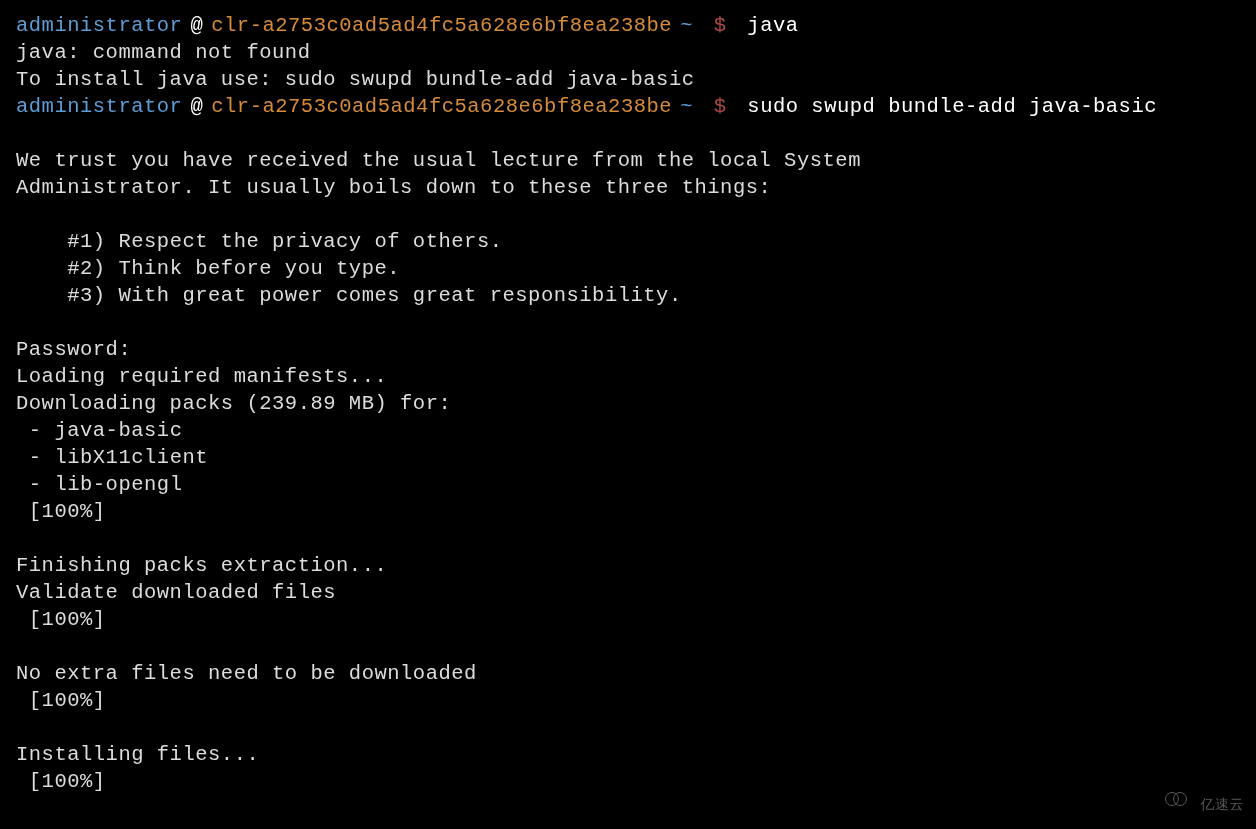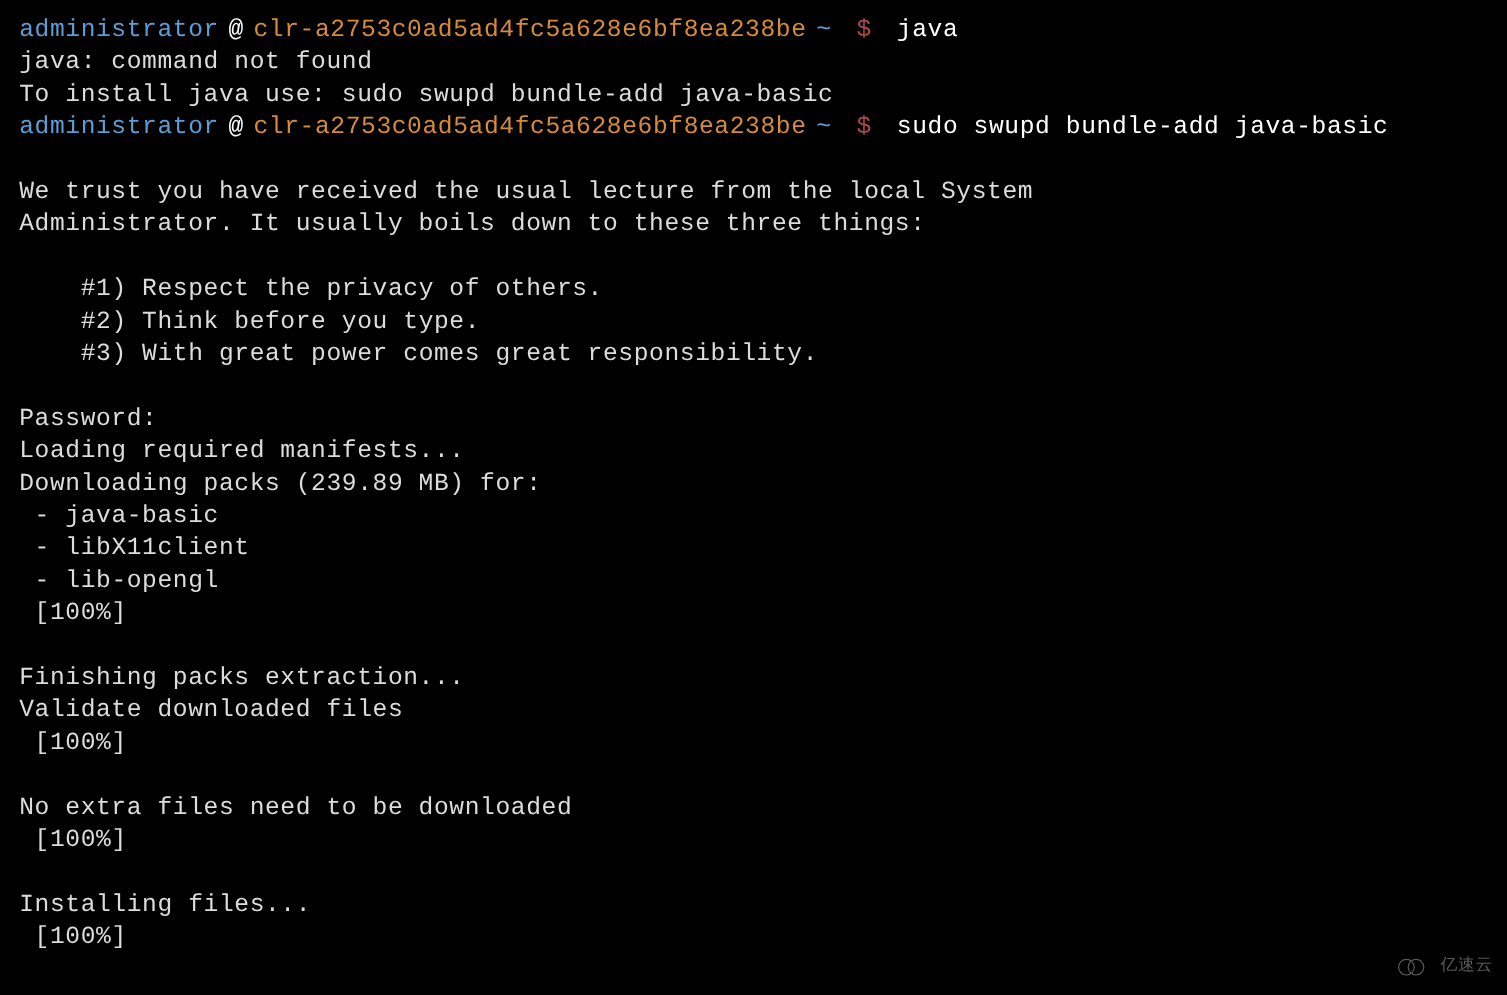--- a/index.html
+++ b/index.html
@@ -42,21 +42,21 @@
     .plain {
       color: #dcdcdc;
     }
     .watermark {
       position: absolute;
       bottom: 10px;
       right: 12px;
       color: #6a6a6a;
       font-size: 14px;
       display: flex;
-      align-items: center;
+      align-items: flex-start;
       gap: 4px;
       opacity: 0.85;
     }
     .watermark-icon {
       width: 24px;
       height: 14px;
       position: relative;
     }
     .watermark-icon::before,
     .watermark-icon::after {

